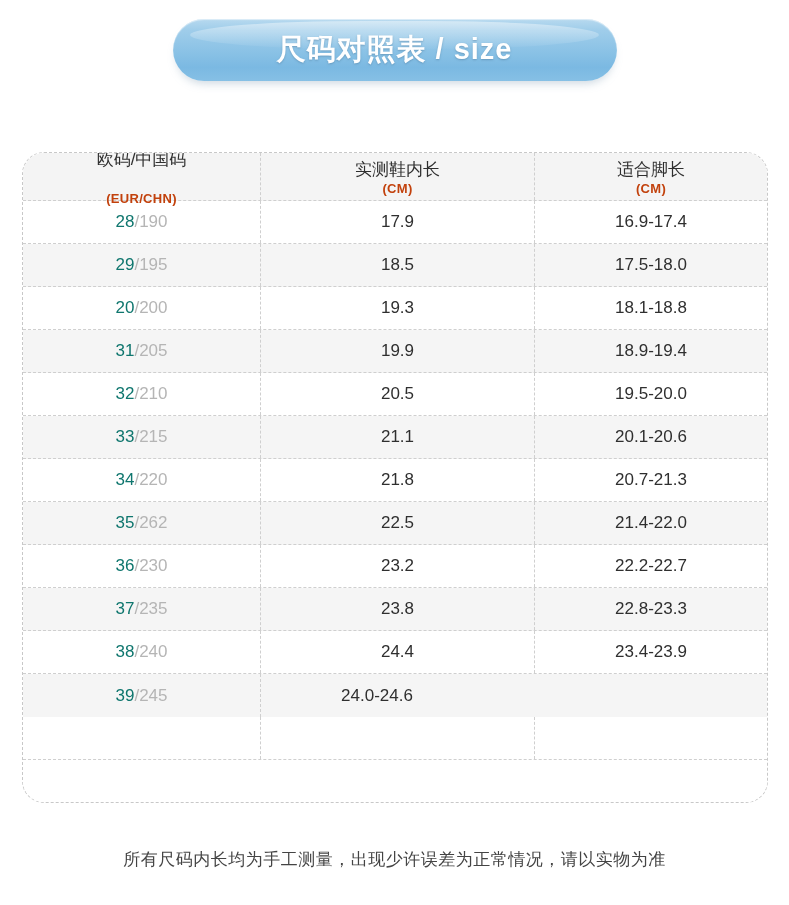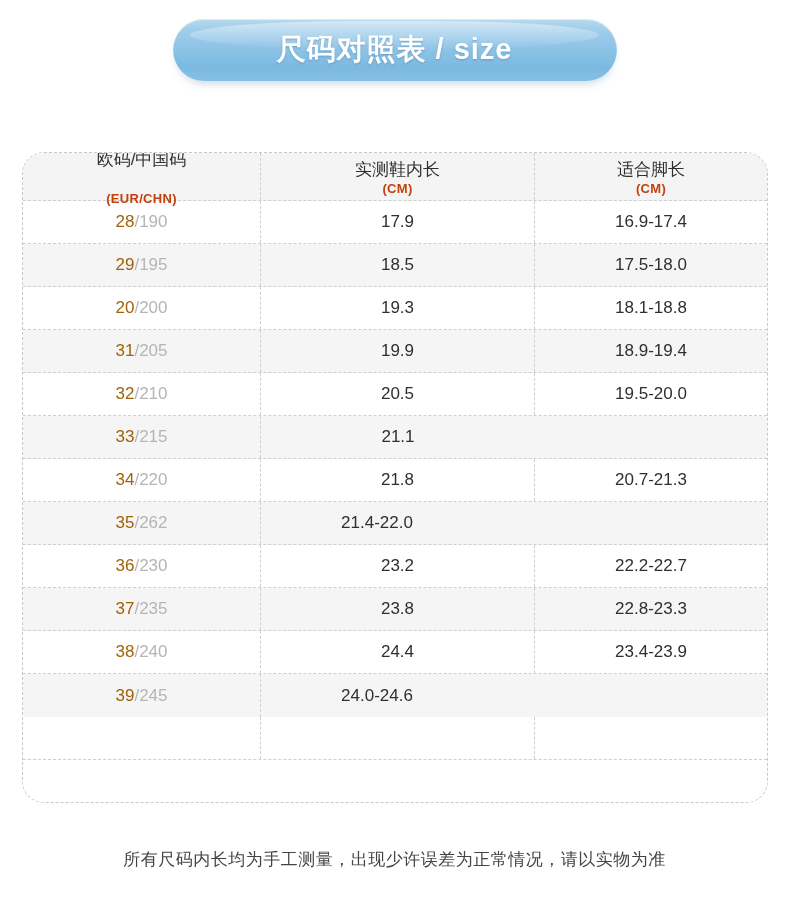--- a/index.html
+++ b/index.html
@@ -117,21 +117,21 @@
     line-height: 17px;
     letter-spacing: 0.3px;
     font-weight: bold;
   }
 
   .data-row { height: 43px; }
   .data-row.shaded { background: #f5f5f5; }
 
   .size-eur {
     font-size: 17px;
-    color: #a16207;
+    color: #0f766e;
   }
   .size-sep {
     font-size: 17px;
     color: #b5b5b5;
   }
   .size-chn {
     font-size: 17px;
     color: #b5b5b5;
   }
   .val {
@@ -241,35 +241,41 @@
           <span class="val">19.5-20.0</span>
         </div>
       </div>
       <div class="row data-row shaded">
         <div class="cell col-0">
           <span><span class="size-eur">33</span><span class="size-sep">/</span><span class="size-chn">215</span></span>
         </div>
         <div class="cell col-1">
           <span class="val">21.1</span>
         </div>
+        <div class="cell col-2">
+          <span class="val">20.1-20.6</span>
+        </div>
       </div>
       <div class="row data-row">
         <div class="cell col-0">
           <span><span class="size-eur">34</span><span class="size-sep">/</span><span class="size-chn">220</span></span>
         </div>
         <div class="cell col-1">
           <span class="val">21.8</span>
         </div>
         <div class="cell col-2">
           <span class="val">20.7-21.3</span>
         </div>
       </div>
       <div class="row data-row shaded">
         <div class="cell col-0">
           <span><span class="size-eur">35</span><span class="size-sep">/</span><span class="size-chn">262</span></span>
+        </div>
+        <div class="cell col-1">
+          <span class="val">22.5</span>
         </div>
         <div class="cell col-2">
           <span class="val">21.4-22.0</span>
         </div>
       </div>
       <div class="row data-row">
         <div class="cell col-0">
           <span><span class="size-eur">36</span><span class="size-sep">/</span><span class="size-chn">230</span></span>
         </div>
         <div class="cell col-1">

